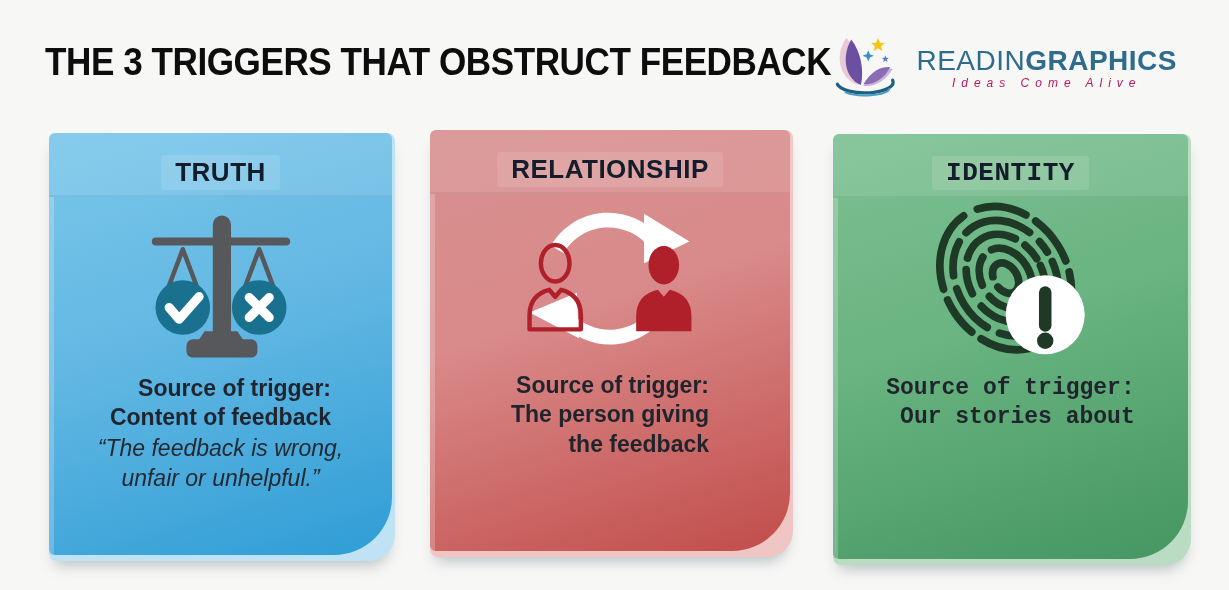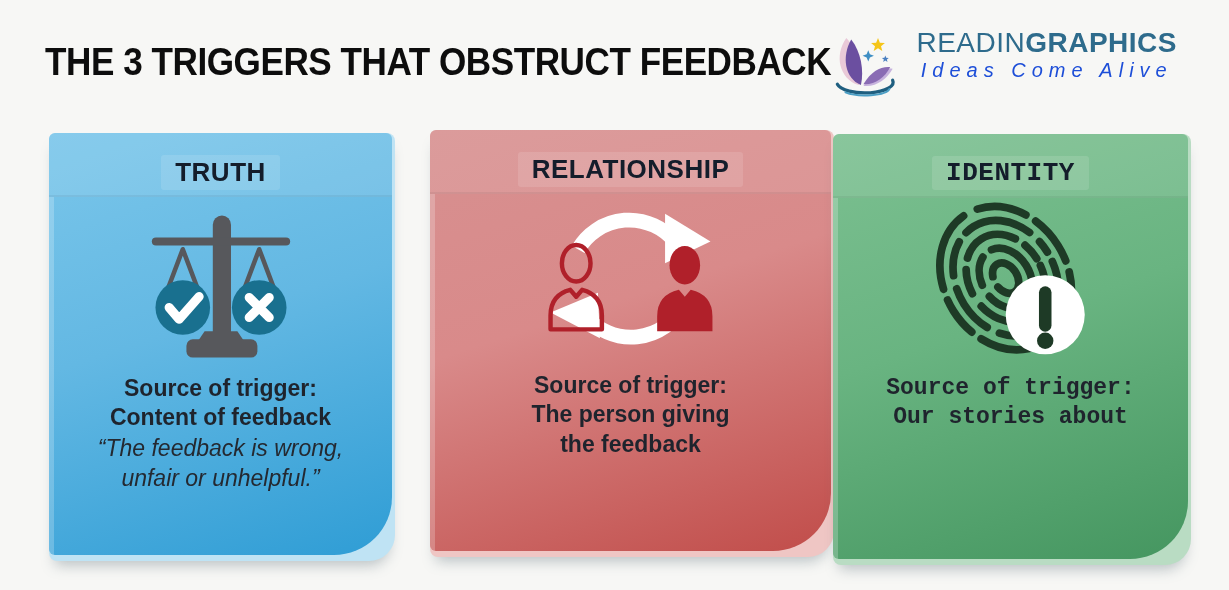--- a/index.html
+++ b/index.html
@@ -10,47 +10,47 @@
     -webkit-font-smoothing:antialiased;
   }
   
   .header{position:absolute;top:0;left:0;right:0;height:120px;}
   .main-title{
     position:absolute;left:45px;top:40px;
     font-size:39px;font-weight:800;color:#0d0d0d;
     letter-spacing:-.5px;white-space:nowrap;
     transform:scaleX(.90);transform-origin:0 50%;
   }
-  .logo{position:absolute;right:52px;top:28px;display:flex;align-items:flex-start;gap:12px;}
+  .logo{position:absolute;right:52px;top:28px;display:flex;align-items:center;gap:12px;}
   .logo-icon{width:78px;height:80px;flex:0 0 auto;}
   .logo-text{display:flex;flex-direction:column;align-items:center;}
   .logo-brand{font-size:28px;color:#2e6b8c;letter-spacing:.5px;line-height:1.1;white-space:nowrap;}
   .logo-brand .light{font-weight:400;}
   .logo-brand .bold{font-weight:800;}
-  .logo-tagline{font-size:20px;font-style:italic;color:#1d4ed8;letter-spacing:6px;white-space:nowrap;}
+  .logo-tagline{font-size:12px;font-style:italic;color:#be185d;letter-spacing:6px;white-space:nowrap;}
   
   .card-wrap{position:absolute;}
   .card-curl{position:absolute;left:0;top:0;right:-3px;bottom:-6px;border-radius:8px 8px 26px 8px;
     box-shadow:0 10px 14px -6px rgba(90,110,120,.40);}
   .card-face{position:absolute;inset:0;border-radius:6px 6px 58px 6px;overflow:hidden;
     display:flex;flex-direction:column;align-items:center;}
   .card-face::before{content:"";position:absolute;top:0;left:0;right:0;height:62px;
     background:rgba(255,255,255,.10);border-bottom:2px solid rgba(0,0,0,.05);pointer-events:none;}
   .card-face::after{content:"";position:absolute;left:0;top:64px;bottom:0;width:5px;
     background:rgba(255,255,255,.22);pointer-events:none;}
   .truth  .card-curl{background:#bfe3f4;}
   .truth  .card-face{background:linear-gradient(162deg,#7ac6ea 0%,#63b8e3 45%,#2f9dd5 100%);}
   .rel    .card-curl{background:#efc6c4;}
   .rel    .card-face{background:linear-gradient(162deg,#d79090 0%,#d98a8a 42%,#c14d4a 100%);}
   .ident  .card-curl{background:#b9dcc3;}
   .ident  .card-face{background:linear-gradient(162deg,#7cc091 0%,#69b481 45%,#459660 100%);}
   .card-title{margin-top:22px;font-size:26px;font-weight:800;color:#141d2b;letter-spacing:.5px;
     padding:2px 14px;background:rgba(255,255,255,.12);border-radius:3px;z-index:2;}
   .card-iconbox{height:184px;display:flex;align-items:center;justify-content:center;z-index:2;}
-  .card-source{font-size:23px;font-weight:800;color:#1f242d;text-align:center;line-height:1.28;z-index:2;}
+  .card-source{font-size:23px;font-weight:800;color:#1f242d;text-align:right;line-height:1.28;z-index:2;}
   .card-quote{margin-top:1px;font-size:23px;font-style:italic;color:#242931;text-align:center;line-height:1.30;z-index:2;}
   .uword{text-decoration:underline;text-underline-offset:4px;text-decoration-thickness:2px;}
   svg{display:block;}
 </style>
 </head>
 <body>
 
 <div class="header">
   <div class="main-title">THE 3 TRIGGERS THAT OBSTRUCT FEEDBACK</div>
 
@@ -101,21 +101,21 @@
       <div>Source of trigger:</div>
       <div>Content of feedback</div>
     </div>
     <div class="card-quote">
       <div>“The feedback is wrong,</div>
       <div>unfair or unhelpful.”</div>
     </div>
   </div>
 </div>
 
-<div class="card-wrap rel" style="left:430px;top:130px;width:401px;height:421px;">
+<div class="card-wrap rel" style="left:430px;top:130px;width:360px;height:421px;">
   <div class="card-curl"></div>
   <div class="card-face">
     <div class="card-title">RELATIONSHIP</div>
     <div class="card-iconbox">
       <svg viewBox="0 0 235 160" width="232" height="158">
         <path d="M64 50 A60 60 0 0 1 162 42" stroke="#ffffff" stroke-width="15" fill="none"></path>
         <polygon points="152,14 198,42 152,64" fill="#ffffff"></polygon>
         <path d="M170 108 A60 60 0 0 1 72 118" stroke="#ffffff" stroke-width="15" fill="none"></path>
         <polygon points="84,94 36,114 86,140" fill="#ffffff"></polygon>
         <g stroke="#b0202a" stroke-width="4.5" fill="none" stroke-linejoin="round">

